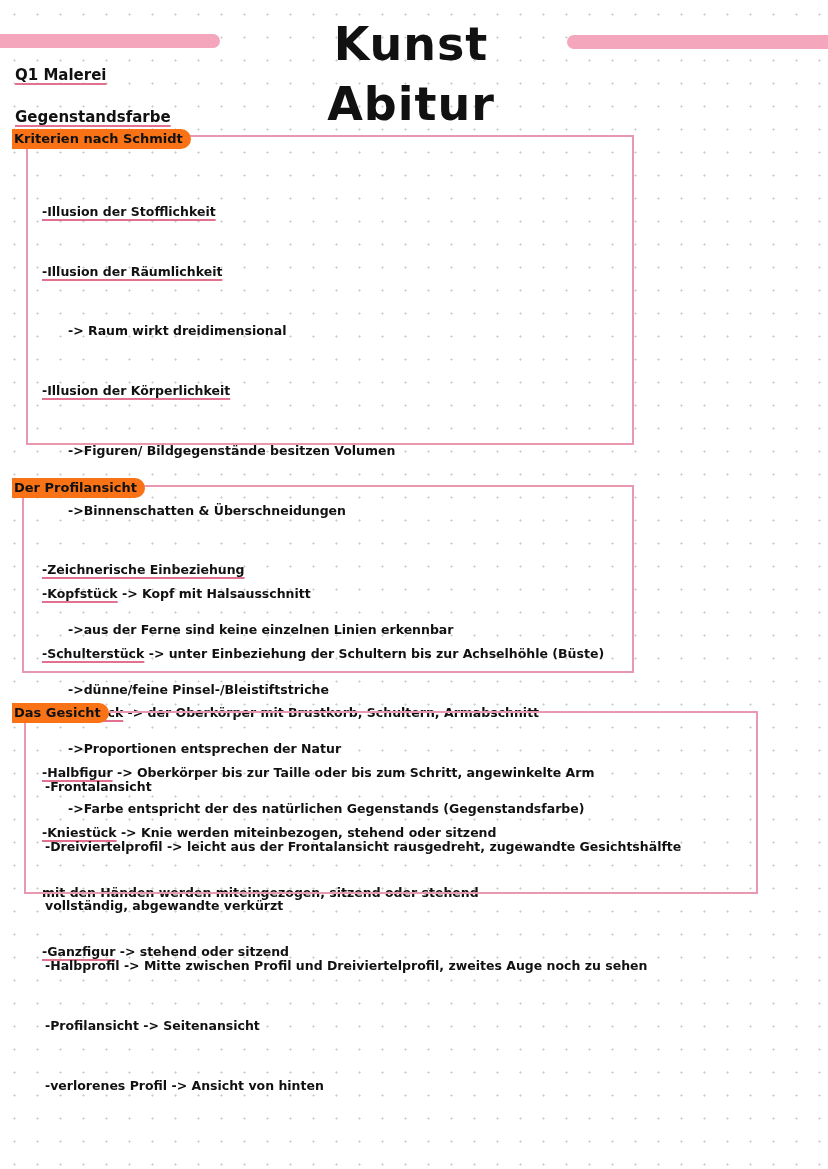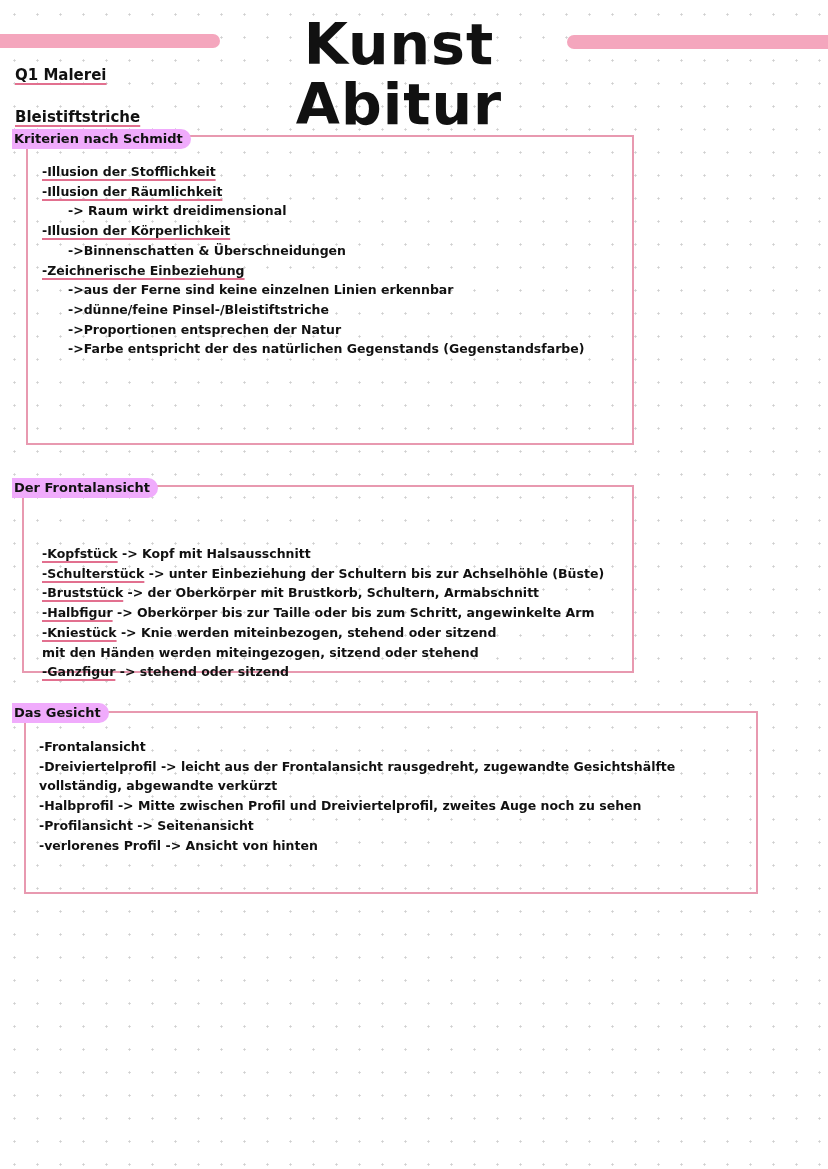--- a/index.html
+++ b/index.html
@@ -7,80 +7,81 @@
       width: 828px; height: 1169px; position: relative; overflow: hidden;
       background-color: #ffffff;
       background-image: radial-gradient(circle, #cfcfcf 0.9px, transparent 1.3px);
       background-size: 23px 23px;
       background-position: 3px 3px;
       font-family: "DejaVu Sans", sans-serif;
       color: #111;
     }
     .bar { position: absolute; height: 14px; background: #f4a6bd; border-radius: 7px; }
     .title {
-      position: absolute; left: 240px; top: 14px; width: 318px; text-align: center;
-      font-family: "DejaVu Sans", sans-serif; font-weight: bold; font-size: 57px; letter-spacing: 1px;
+      position: absolute; left: 252px; top: 14px; width: 318px; text-align: center;
+      font-family: "DejaVu Sans", sans-serif; font-weight: bold; font-size: 46px; letter-spacing: 1px;
       line-height: 60px;
     }
     .subhead {
       position: absolute; font-weight: bold; font-size: 15px; line-height: 18px;
       text-decoration: underline; text-decoration-color: #e2708f; text-decoration-thickness: 2px;
       text-underline-offset: 3px;
     }
     .box {
       position: absolute; border: 2px solid #e899b0; box-sizing: border-box;
     }
     .box-title {
-      position: absolute; background: #f0abfc; border-radius: 0 12px 12px 0;
+      position: absolute; background: #f97316; border-radius: 0 12px 12px 0;
       padding: 1px 8px 2px 2px; font-weight: bold; font-size: 13px; line-height: 17px;
     }
     .lines { position: absolute; font-size: 12.5px; font-weight: bold; line-height: 19.7px; }
-    .line { white-space: nowrap; }
+    .line { white-space: nowrap; margin-top: 40px; }
     .indent { padding-left: 26px; }
     .term { text-decoration: underline; text-decoration-color: #e2708f; text-decoration-thickness: 1.5px; text-underline-offset: 3px; }
   </style>
 </head>
 <body>
 
 <div class="bar" style="left:-8px; top:34px; width:228px;"></div>
 <div class="bar" style="left:567px; top:35px; width:270px;"></div>
 <div class="title">Kunst Abitur</div>
 
 <div class="subhead" style="left:15px; top:66px;">Q1 Malerei</div>
-<div class="subhead" style="left:15px; top:108px;">Bleistiftstriche</div>
+<div class="subhead" style="left:15px; top:108px;">Gegenstandsfarbe</div>
 
 <div class="box" style="left:26px; top:135px; width:608px; height:310px;"></div>
 <div class="box-title" style="left:12px; top:129px;">Kriterien nach Schmidt</div>
 <div class="lines" style="left:42px; top:162px;">
   <div class="line"><span class="term">-Illusion der Stofflichkeit</span></div>
   <div class="line"><span class="term">-Illusion der Räumlichkeit</span></div>
   <div class="line indent">-&gt; Raum wirkt dreidimensional</div>
   <div class="line"><span class="term">-Illusion der Körperlichkeit</span></div>
+  <div class="line indent">-&gt;Figuren/ Bildgegenstände besitzen Volumen</div>
   <div class="line indent">-&gt;Binnenschatten &amp; Überschneidungen</div>
   <div class="line"><span class="term">-Zeichnerische Einbeziehung</span></div>
   <div class="line indent">-&gt;aus der Ferne sind keine einzelnen Linien erkennbar</div>
   <div class="line indent">-&gt;dünne/feine Pinsel-/Bleistiftstriche</div>
   <div class="line indent">-&gt;Proportionen entsprechen der Natur</div>
   <div class="line indent">-&gt;Farbe entspricht der des natürlichen Gegenstands (Gegenstandsfarbe)</div>
 </div>
 
 <div class="box" style="left:22px; top:485px; width:612px; height:188px;"></div>
-<div class="box-title" style="left:12px; top:478px;">Der Frontalansicht</div>
+<div class="box-title" style="left:12px; top:478px;">Der Profilansicht</div>
 <div class="lines" style="left:42px; top:544px;">
   <div class="line"><span class="term">-Kopfstück</span><span> -&gt; Kopf mit Halsausschnitt</span></div>
   <div class="line"><span class="term">-Schulterstück</span><span> -&gt; unter Einbeziehung der Schultern bis zur Achselhöhle (Büste)</span></div>
   <div class="line"><span class="term">-Bruststück</span><span> -&gt; der Oberkörper mit Brustkorb, Schultern, Armabschnitt</span></div>
   <div class="line"><span class="term">-Halbfigur</span><span> -&gt; Oberkörper bis zur Taille oder bis zum Schritt, angewinkelte Arm</span></div>
   <div class="line"><span class="term">-Kniestück</span><span> -&gt; Knie werden miteinbezogen, stehend oder sitzend</span></div>
   <div class="line">mit den Händen werden miteingezogen, sitzend oder stehend</div>
   <div class="line"><span class="term">-Ganzfigur</span><span> -&gt; stehend oder sitzend</span></div>
 </div>
 
 <div class="box" style="left:24px; top:711px; width:734px; height:183px;"></div>
 <div class="box-title" style="left:12px; top:703px;">Das Gesicht</div>
-<div class="lines" style="left:39px; top:737px;">
+<div class="lines" style="left:45px; top:737px;">
   <div class="line">-Frontalansicht</div>
   <div class="line">-Dreiviertelprofil -&gt; leicht aus der Frontalansicht rausgedreht, zugewandte Gesichtshälfte</div>
   <div class="line">vollständig, abgewandte verkürzt</div>
   <div class="line">-Halbprofil -&gt; Mitte zwischen Profil und Dreiviertelprofil, zweites Auge noch zu sehen</div>
   <div class="line">-Profilansicht -&gt; Seitenansicht</div>
   <div class="line">-verlorenes Profil -&gt; Ansicht von hinten</div>
 </div>
 
 </body></html>

